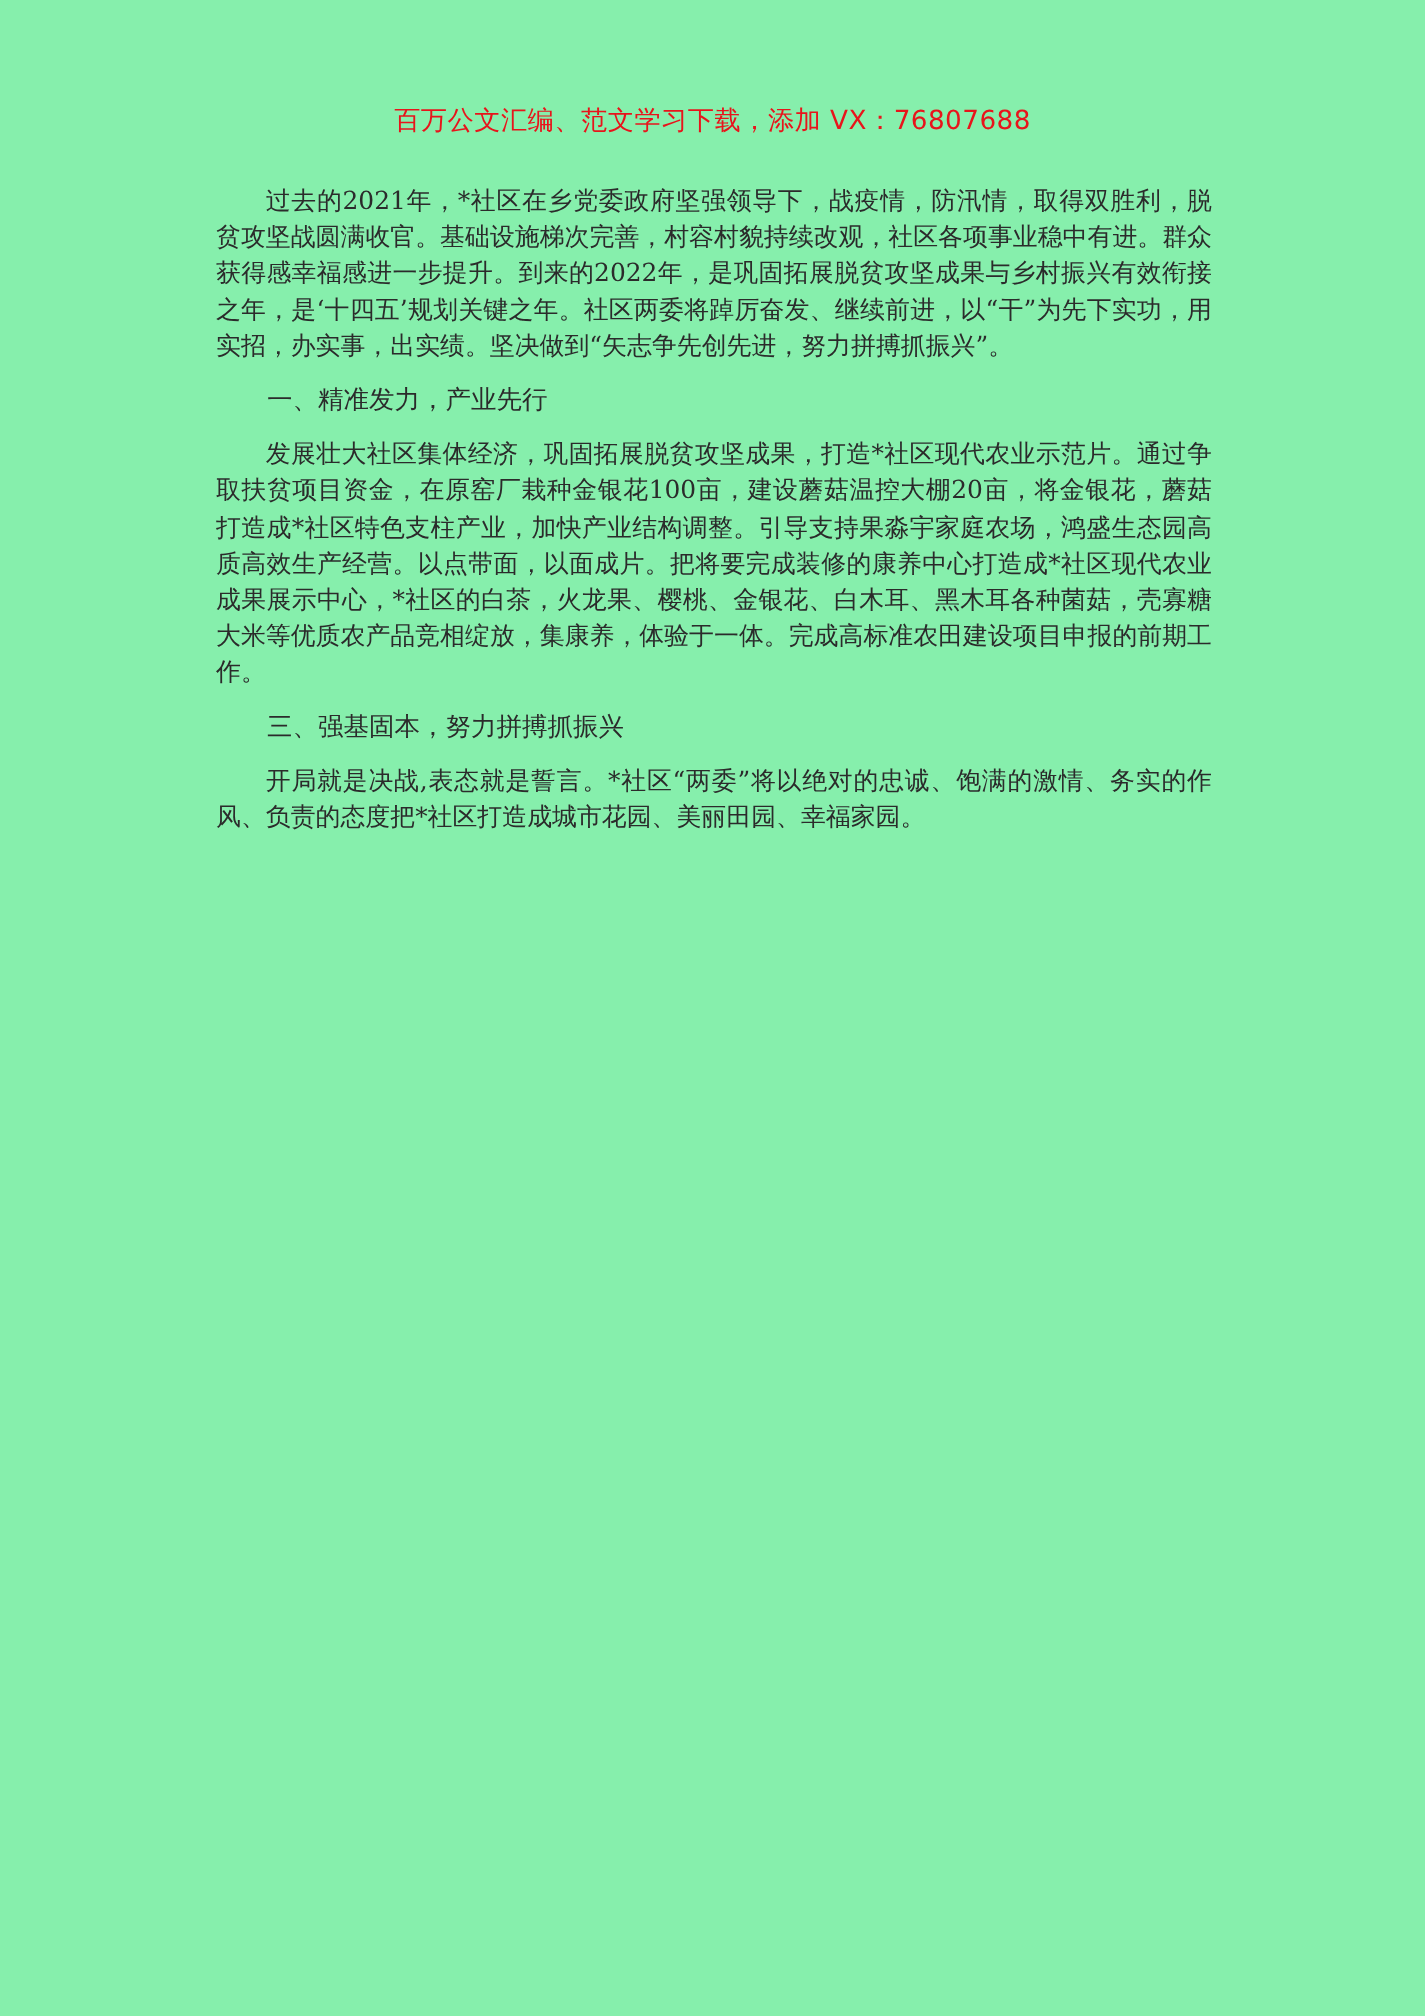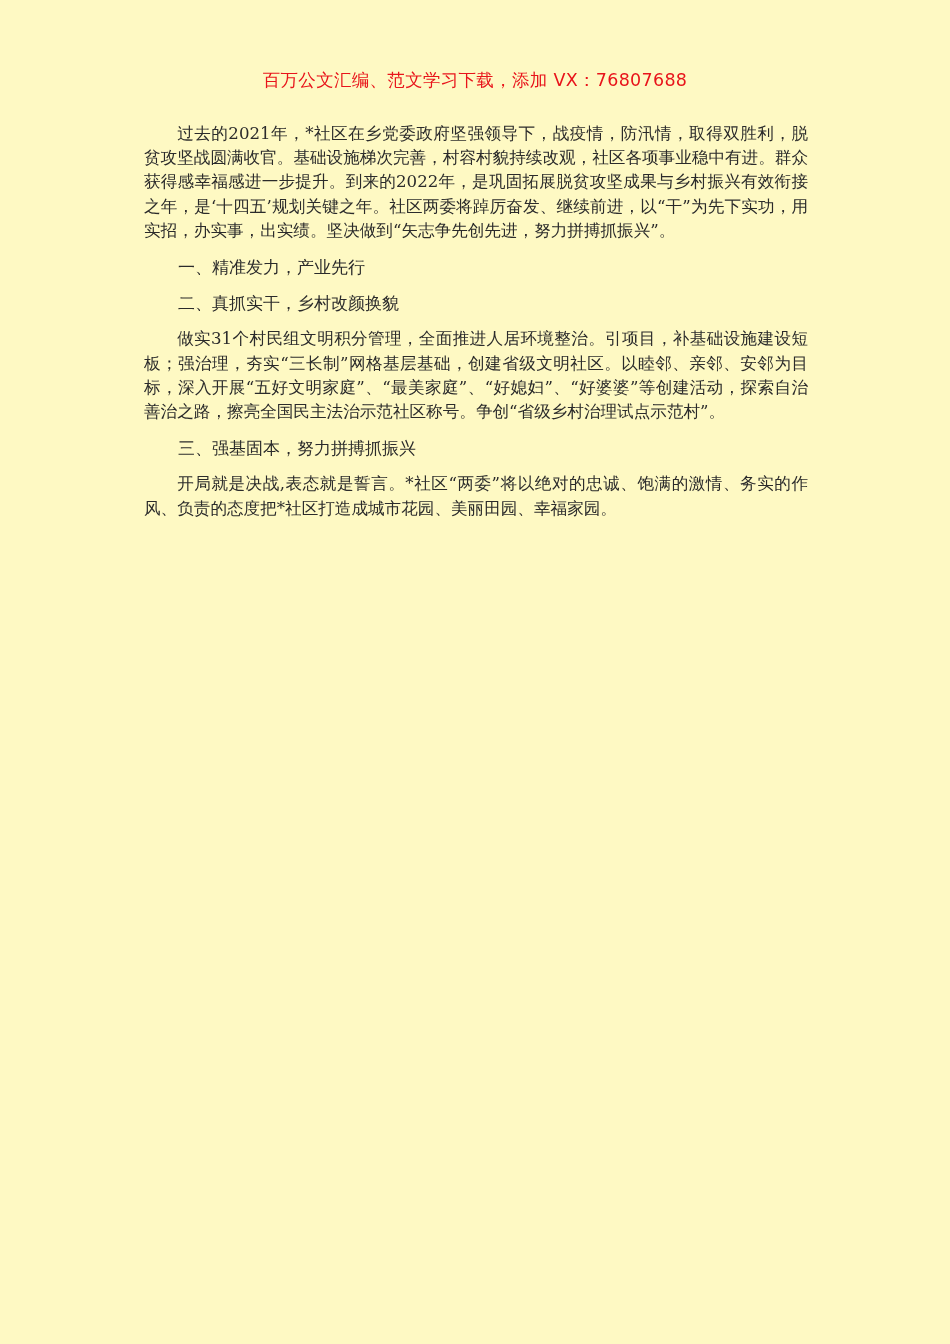--- a/index.html
+++ b/index.html
@@ -12,21 +12,21 @@
       height: 1344px;
       position: relative;
       overflow: hidden;
     }
     .page {
       position: absolute;
       left: 0;
       top: 0;
       width: 950px;
       height: 1344px;
-      background: #fef9c3;
+      background: #86efac;
     }
     .banner {
       position: absolute;
       left: 0;
       top: 68px;
       width: 950px;
       text-align: center;
       font-family: "DejaVu Sans", "Liberation Sans", sans-serif;
       font-size: 17.5px;
       color: #e8141b;
@@ -60,26 +60,23 @@
 <body>
 
 <div class="page">
   <div class="banner">百万公文汇编、范文学习下载，添加 VX：76807688</div>
 
   <div class="content">
     <p class="para">过去的2021年，*社区在乡党委政府坚强领导下，战疫情，防汛情，取得双胜利，脱贫攻坚战圆满收官。基础设施梯次完善，村容村貌持续改观，社区各项事业稳中有进。群众获得感幸福感进一步提升。到来的2022年，是巩固拓展脱贫攻坚成果与乡村振兴有效衔接之年，是‘十四五’规划关键之年。社区两委将踔厉奋发、继续前进，以“干”为先下实功，用实招，办实事，出实绩。坚决做到“矢志争先创先进，努力拼搏抓振兴”。</p>
 
     <div>
       <p class="heading">一、精准发力，产业先行</p>
+      <p class="para">发展壮大社区集体经济，巩固拓展脱贫攻坚成果，打造*社区现代农业示范片。通过争取扶贫项目资金，在原窑厂栽种金银花100亩，建设蘑菇温控大棚20亩，将金银花，蘑菇打造成*社区特色支柱产业，加快产业结构调整。引导支持果淼宇家庭农场，鸿盛生态园高质高效生产经营。以点带面，以面成片。把将要完成装修的康养中心打造成*社区现代农业成果展示中心，*社区的白茶，火龙果、樱桃、金银花、白木耳、黑木耳各种菌菇，壳寡糖大米等优质农产品竞相绽放，集康养，体验于一体。完成高标准农田建设项目申报的前期工作。</p>
     </div>
 
-    <div>
-      <p class="heading">二、真抓实干，乡村改颜换貌</p>
-      <p class="para">做实31个村民组文明积分管理，全面推进人居环境整治。引项目，补基础设施建设短板；强治理，夯实“三长制”网格基层基础，创建省级文明社区。以睦邻、亲邻、安邻为目标，深入开展“五好文明家庭”、“最美家庭”、“好媳妇”、“好婆婆”等创建活动，探索自治善治之路，擦亮全国民主法治示范社区称号。争创“省级乡村治理试点示范村”。</p>
-    </div>
 
     <div>
       <p class="heading">三、强基固本，努力拼搏抓振兴</p>
     </div>
 
     <p class="para">开局就是决战,表态就是誓言。*社区“两委”将以绝对的忠诚、饱满的激情、务实的作风、负责的态度把*社区打造成城市花园、美丽田园、幸福家园。</p>
   </div>
 </div>
 
 </body></html>

